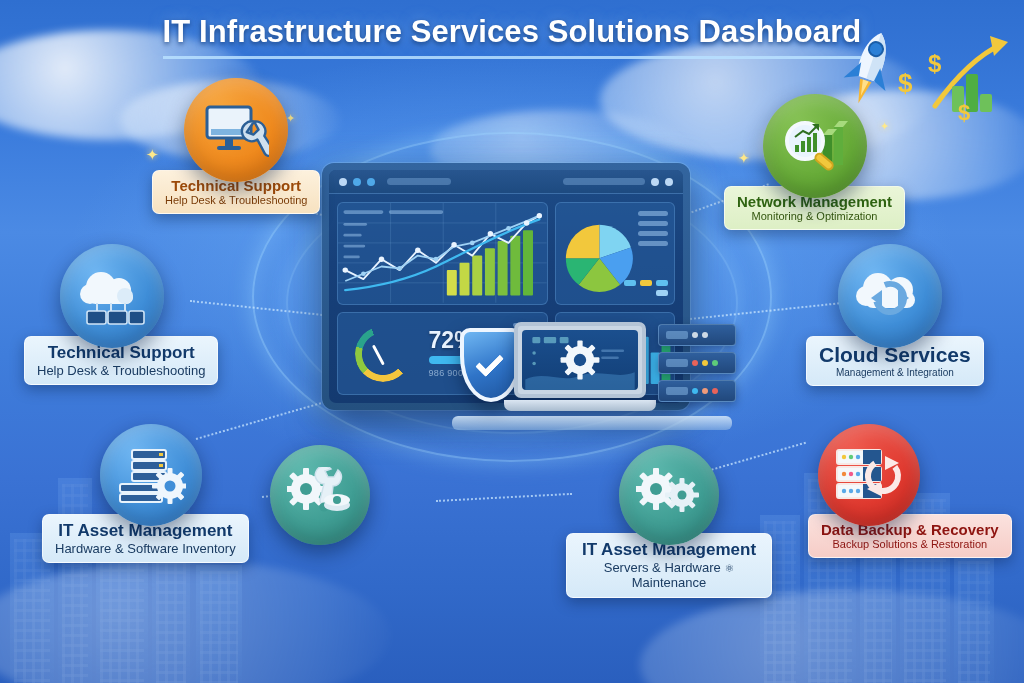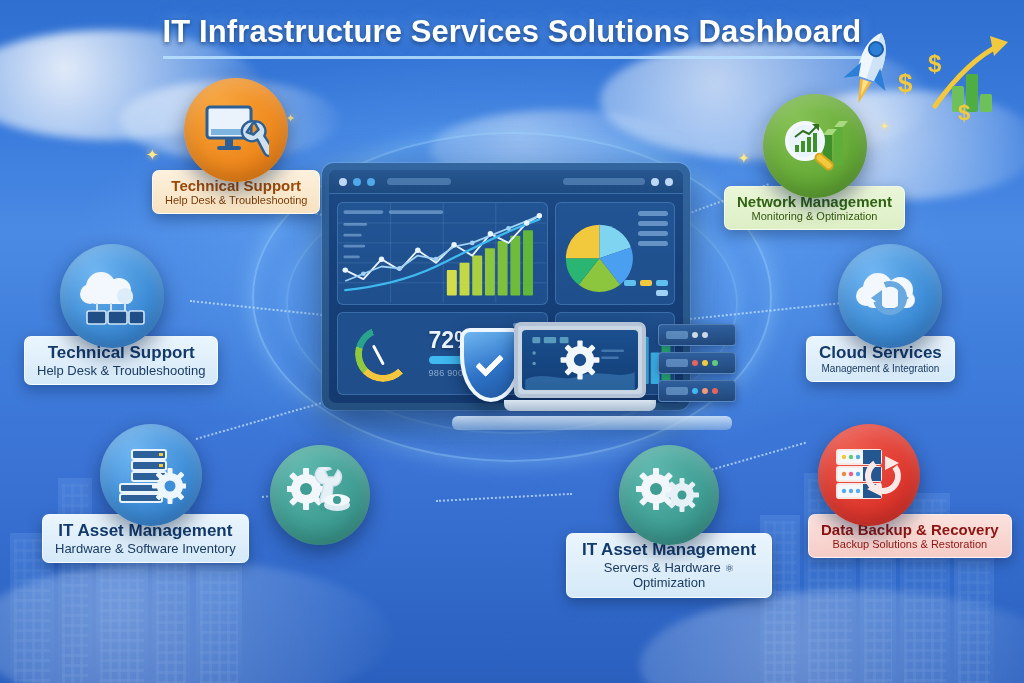--- a/index.html
+++ b/index.html
@@ -477,21 +477,21 @@
           <rect x="11" y="24" width="50" height="16" rx="8"></rect>
         </g>
         <g transform="translate(36,30)">
           <circle r="14" fill="none" stroke="#6aa9e0" stroke-width="6" stroke-dasharray="50 20" transform="rotate(-40)"></circle>
           <path d="M-19 0 L-8 -8 L-8 8 Z" fill="#6aa9e0"></path>
           <path d="M19 0 L8 8 L8 -8 Z" fill="#6aa9e0"></path>
         </g>
       </svg>
     </div>
     <div class="label" style="margin-top:-12px; background:linear-gradient(180deg,#eaf5fd,#d5e9f8);">
-      <div class="t" style="color:#123a6b; font-size:17px;">Cloud Services</div>
+      <div class="t" style="color:#123a6b; font-size:21px;">Cloud Services</div>
       <div class="s" style="color:#1b3c62; font-size:10px;">Management &amp; Integration</div>
     </div>
   </div>
 
   <div class="node" style="left:42px; top:424px;">
     <div class="circle" style="width:102px;height:102px;margin:0 auto 0 58px;background:radial-gradient(circle at 34% 28%, #6fb6f2, #3f8ed8 55%, #2a6fba);">
       <svg width="70" height="58" viewBox="0 0 70 58">
         <g fill="#2d5f99" stroke="#e8f3fc" stroke-width="2">
           <rect x="16" y="4" width="34" height="9" rx="2"></rect>
           <rect x="16" y="15" width="34" height="9" rx="2"></rect>
@@ -587,21 +587,21 @@
             <rect x="10" y="-2.5" width="7" height="5" rx="1" transform="rotate(45)"></rect>
           </g>
         </g>
       </svg>
     </div>
     <div class="label" style="margin-top:-12px; background:linear-gradient(180deg,#eaf5fd,#d5e9f8); width:206px;">
       <div class="t" style="color:#123a6b; font-size:17px;">IT Asset Management</div>
       <div class="s" style="color:#1b3c62; font-size:13px;">
         <span>Servers &amp; Hardware</span>
         <span style="font-size:11px;">⚛</span><br>
-        <span>Optimization</span>
+        <span>Maintenance</span>
       </div>
     </div>
   </div>
 
   <div class="node" style="left:808px; top:424px;">
     <div class="circle" style="width:102px;height:102px;margin:0 auto 0 10px;background:radial-gradient(circle at 34% 28%, #ef5b4f, #e0392f 55%, #bf241e);">
       <svg width="72" height="58" viewBox="0 0 72 58">
         <g stroke="#f7e9e6" stroke-width="2">
           <rect x="4" y="4" width="44" height="14" rx="2" fill="#f4f8fb"></rect>
           <rect x="4" y="21" width="44" height="14" rx="2" fill="#f4f8fb"></rect>

